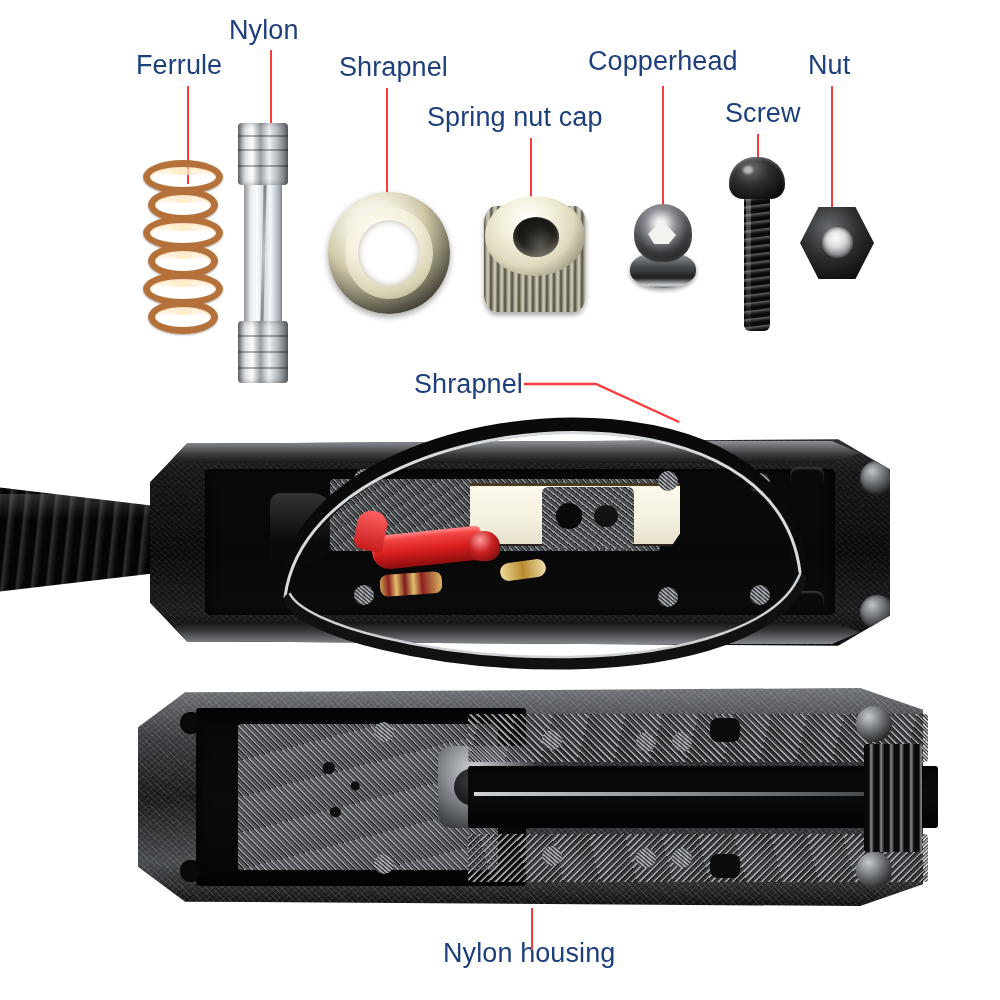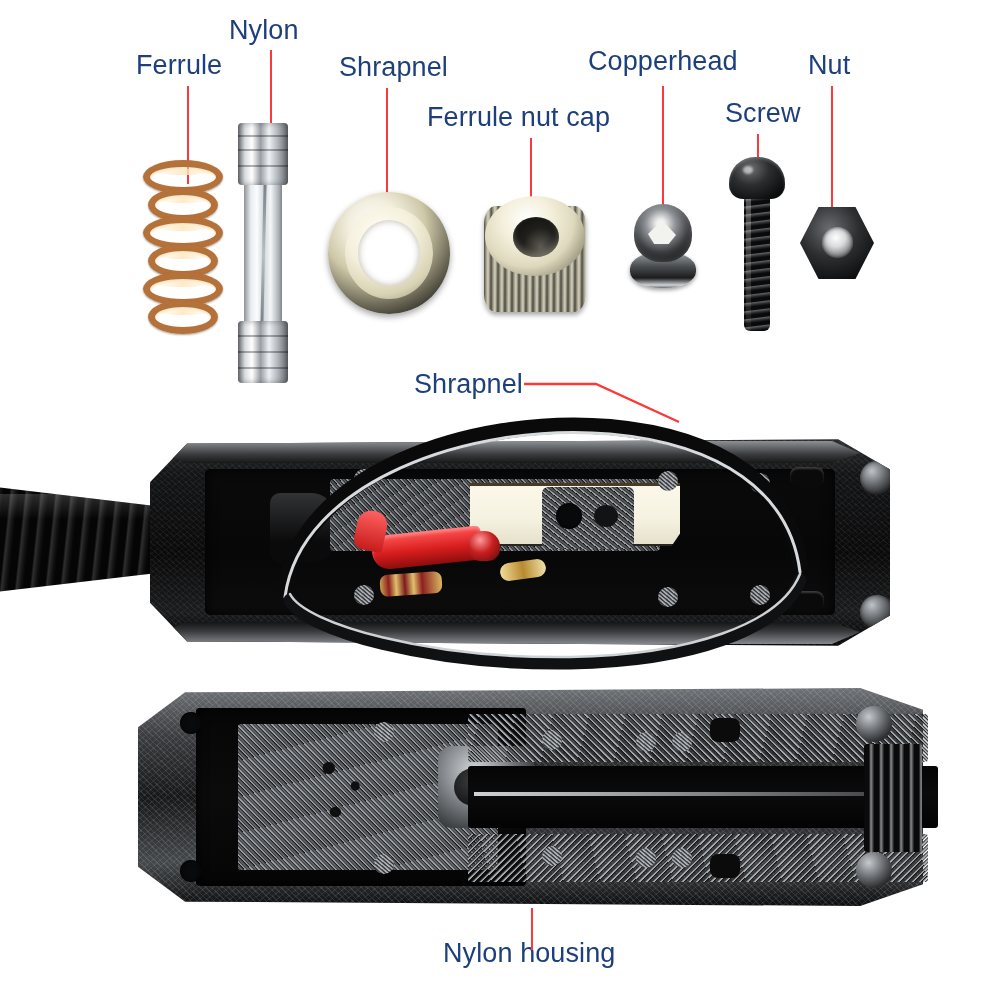--- a/index.html
+++ b/index.html
@@ -368,21 +368,21 @@
   .lower .cornerhole.c2{left:42px;top:172px;}
 </style>
 </head>
 <body>
 
 <div id="stage">
 
   <div class="lbl" style="left:136px;top:52px;">Ferrule</div>
   <div class="lbl" style="left:229px;top:17px;">Nylon</div>
   <div class="lbl" style="left:339px;top:54px;">Shrapnel</div>
-  <div class="lbl" style="left:427px;top:104px;">Ferrule nut cap</div>
+  <div class="lbl" style="left:427px;top:104px;">Spring nut cap</div>
   <div class="lbl" style="left:588px;top:48px;">Copperhead</div>
   <div class="lbl" style="left:714px;top:100px;margin-left:11px;">Screw</div>
   <div class="lbl" style="left:808px;top:52px;">Nut</div>
   <div class="lbl" style="left:414px;top:371px;">Shrapnel</div>
   <div class="lbl" style="left:443px;top:940px;">Nylon housing</div>
 
   <div class="leader" style="left:187px;top:86px;height:98px;"></div>
   <div class="leader" style="left:270px;top:50px;height:103px;"></div>
   <div class="leader" style="left:386px;top:88px;height:115px;"></div>
   <div class="leader" style="left:530px;top:138px;height:80px;"></div>

